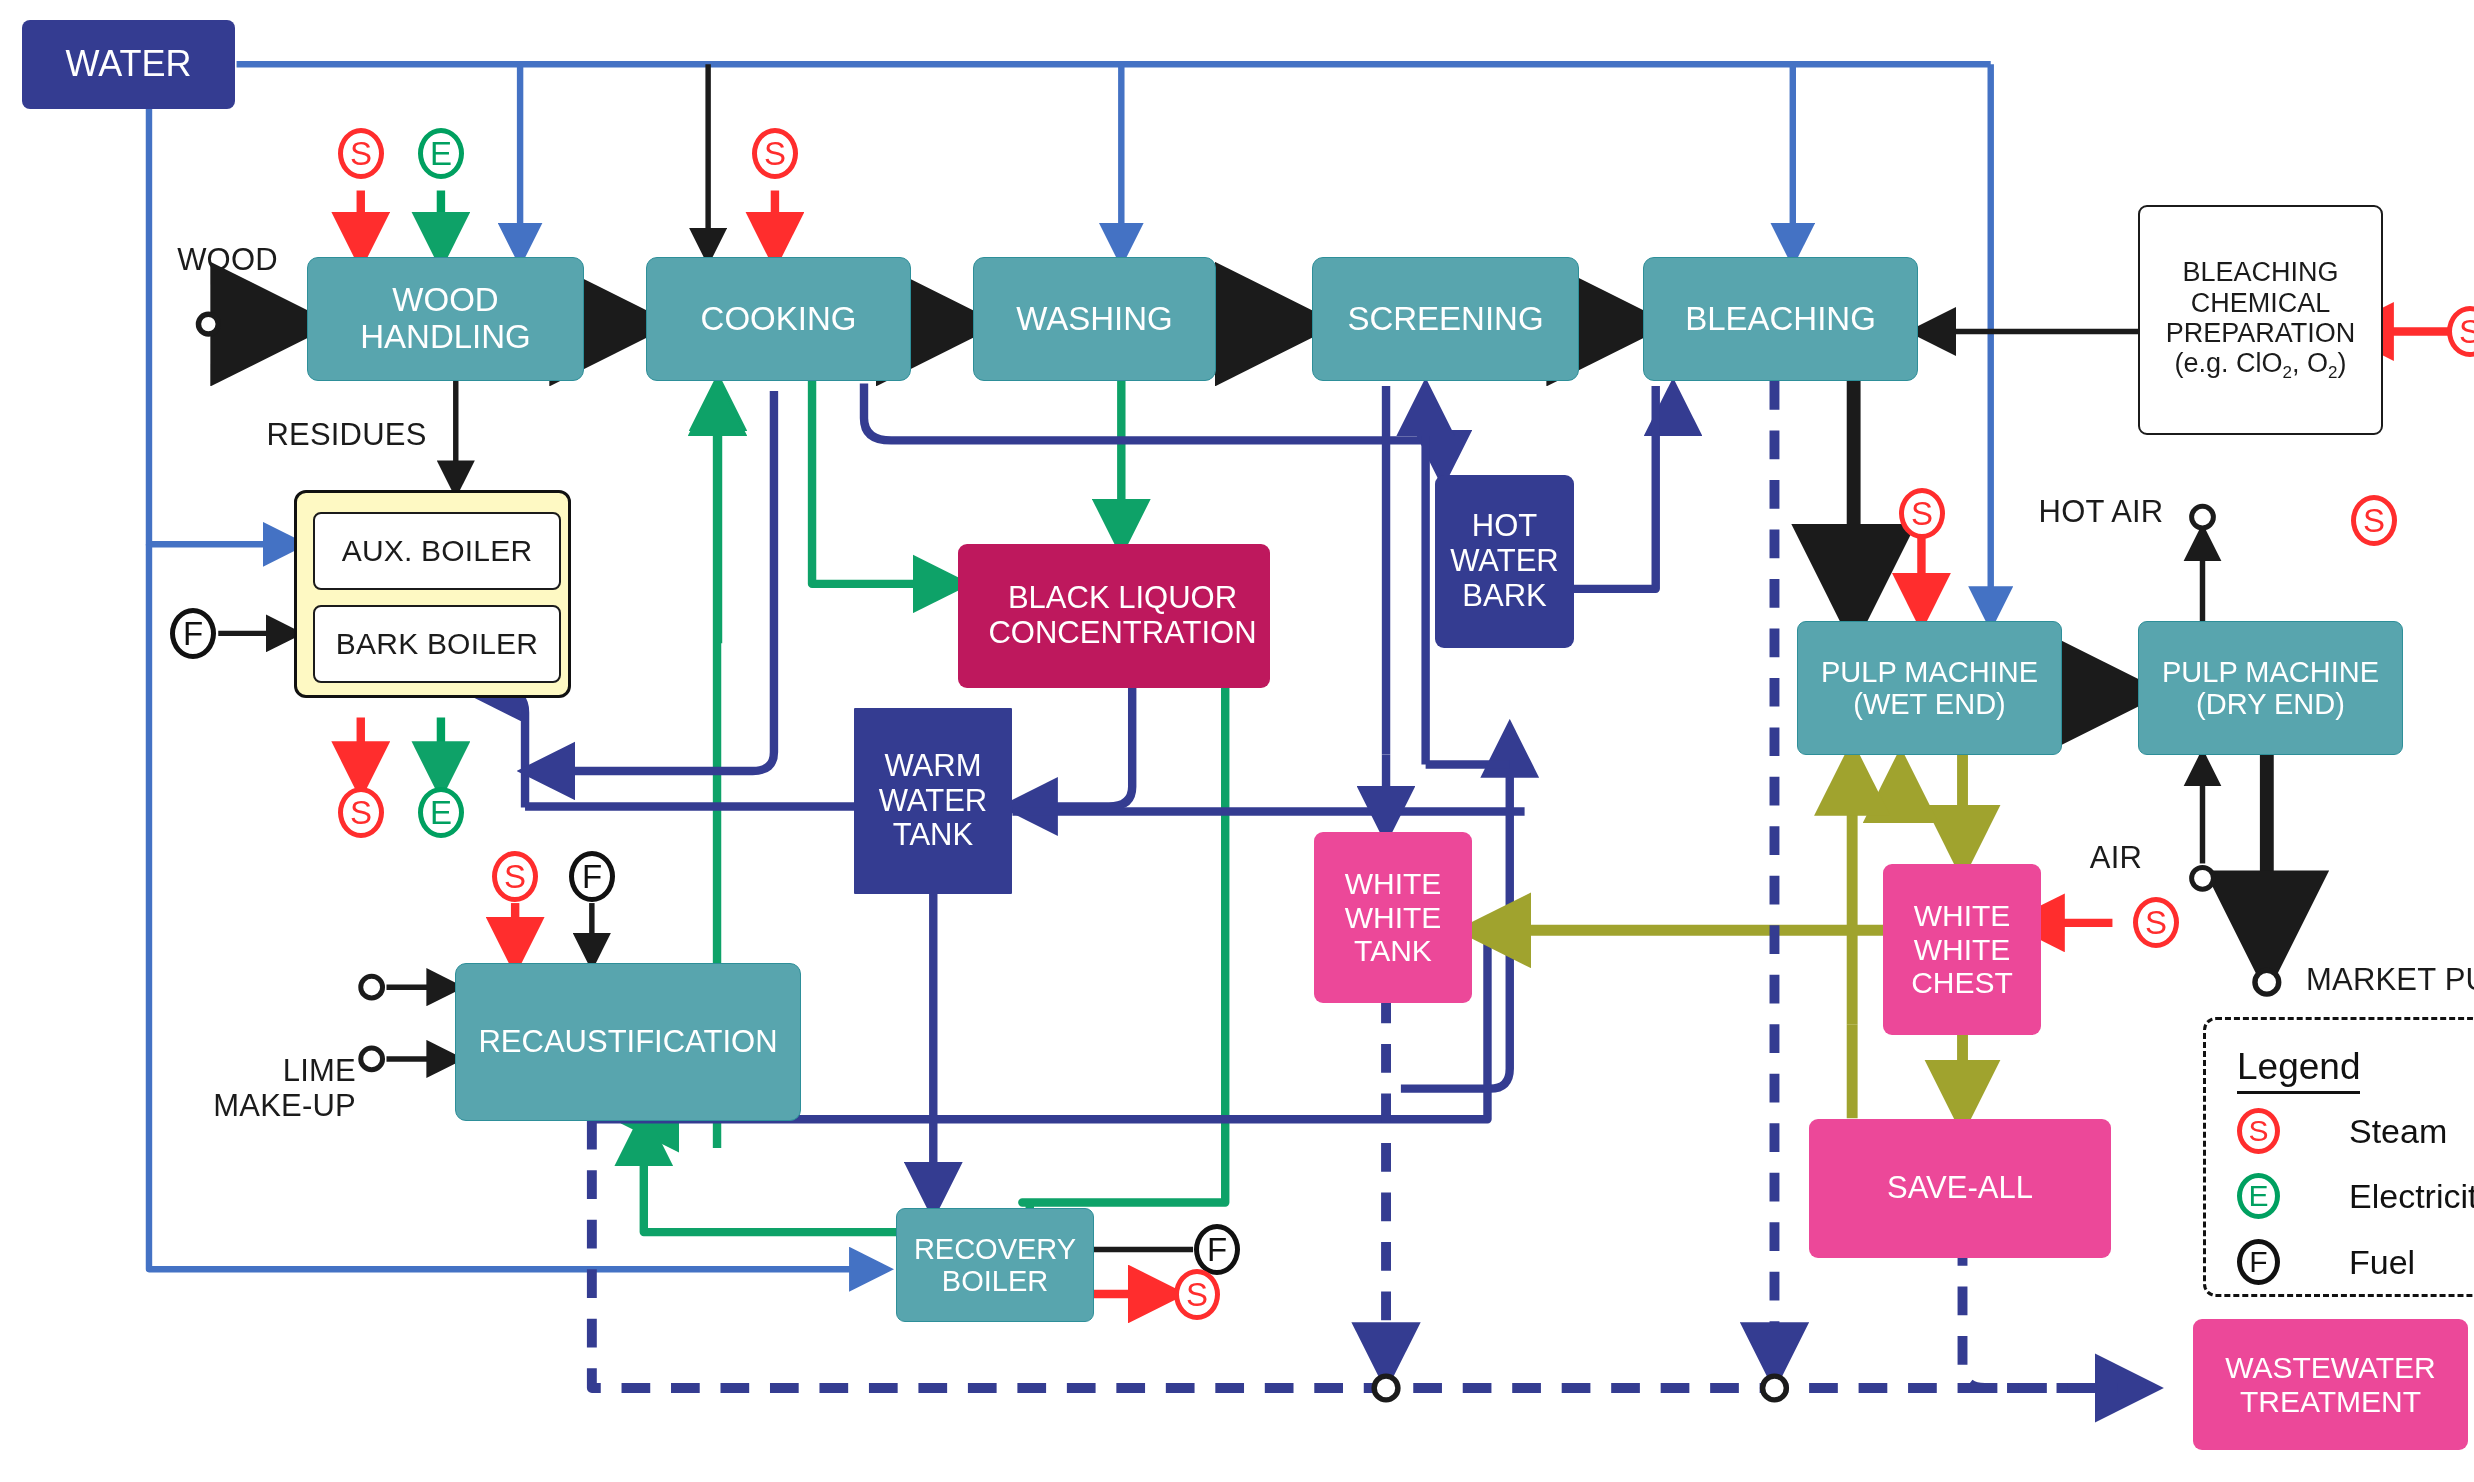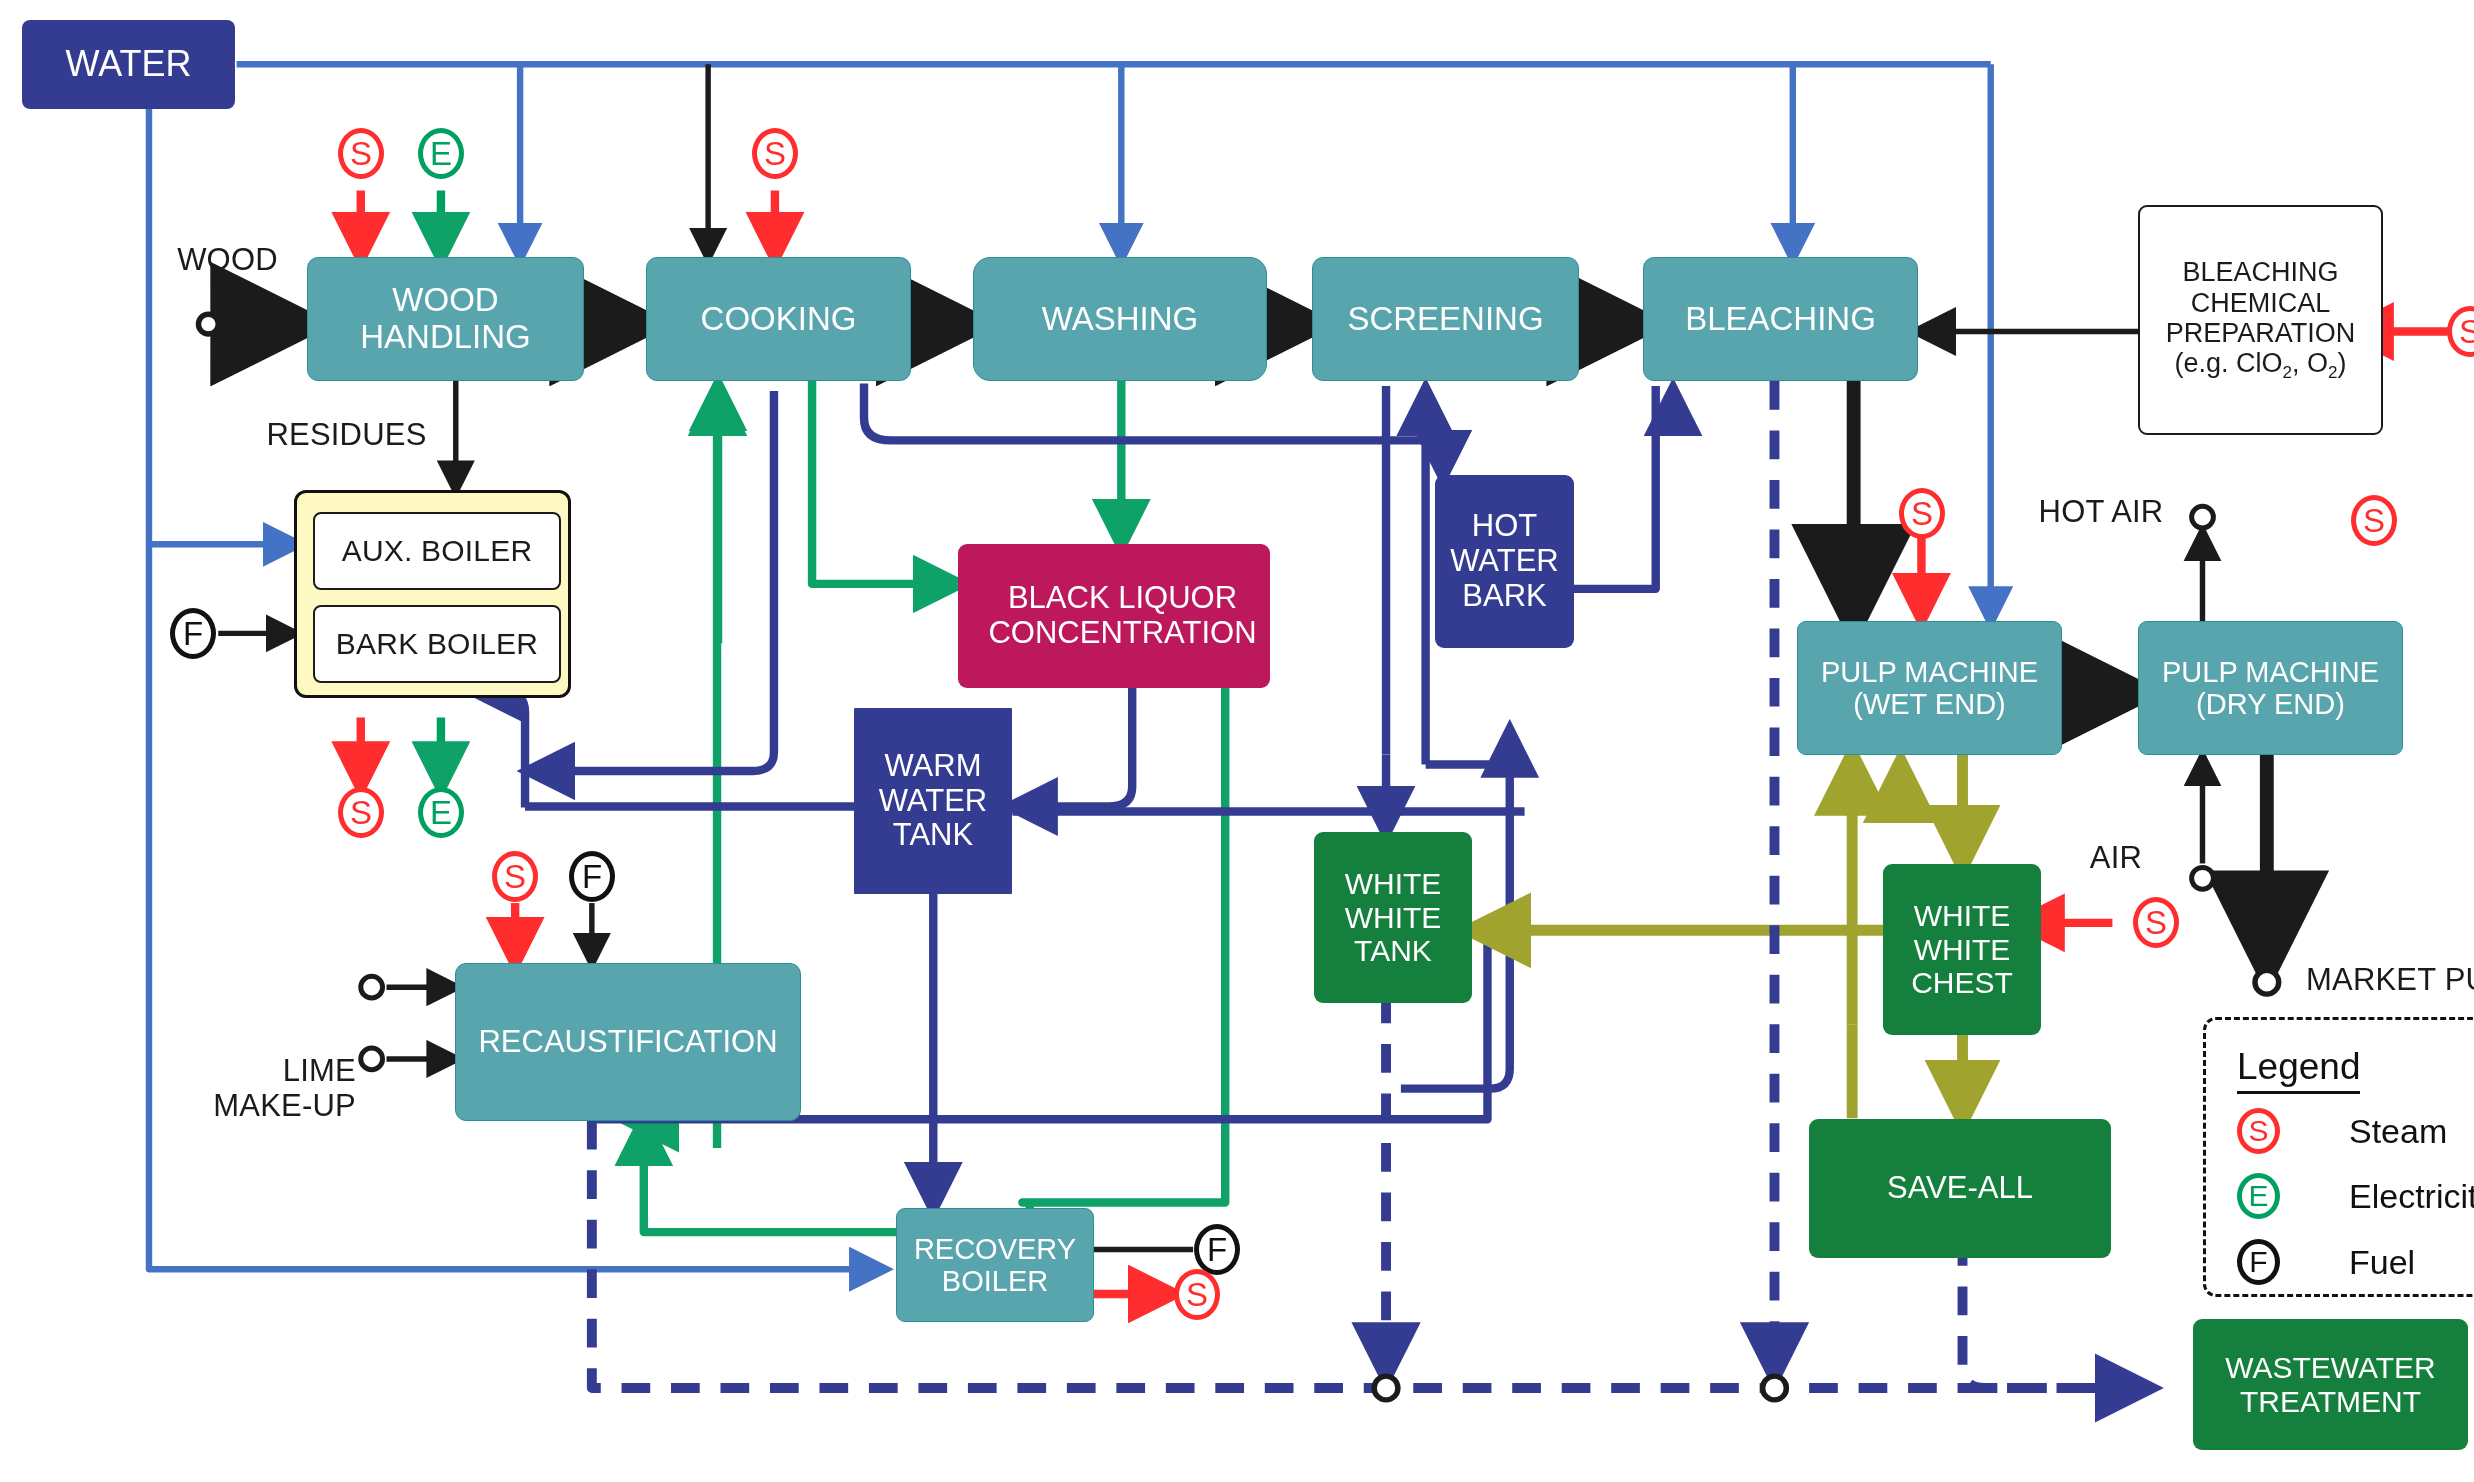--- a/index.html
+++ b/index.html
@@ -5,21 +5,21 @@
 <style>
   html,body{margin:0;padding:0;background:#ffffff;}
   body{font-family:"Liberation Sans", sans-serif;}
   #stage{position:relative;width:2541px;height:1482px;background:#fff;overflow:hidden;}
   svg.layer{position:absolute;left:0;top:0;width:2541px;height:1482px;}
   .node{position:absolute;border-radius:11px;display:flex;align-items:center;justify-content:center;text-align:center;color:#fff;line-height:1.12;box-sizing:border-box;}
   .node .lbl{display:block;padding:0 5px;}
   .teal{background:#58a5ae;border:1.5px solid #2e8f99;}
   .navy{background:#343c91;}
   .green{background:#be185d;padding-left:17px;}
-  .olive{background:#15803d;}
+  .olive{background:#ec4899;}
   .white{background:#ffffff;border:2.5px solid #1b1b1b;color:#1b1b1b;}
   .innerbox{position:absolute;background:#fff;border:2px solid #1b1b1b;border-radius:8px;color:#1b1b1b;display:flex;align-items:center;justify-content:center;font-size:30px;letter-spacing:0.2px;}
   .freelabel{position:absolute;color:#1b1b1b;font-size:31px;letter-spacing:0.2px;line-height:1.12;text-align:center;white-space:pre-line;}
   .freelabel.left{text-align:right;}
   .freelabel.lft{text-align:left;}
   .util{position:absolute;width:46px;height:51px;border-radius:50%;border:5.4px solid #000;background:#fff;display:flex;align-items:center;justify-content:center;font-size:33px;font-weight:400;box-sizing:border-box;}
   .util.s{border-color:#ff2d2d;color:#ff2d2d;}
   .util.e{border-color:#00a060;color:#00a060;}
   .util.f{border-color:#111;color:#111;}
   #legend{position:absolute;left:2203px;top:1017px;width:282px;height:280px;border:3px dashed #111;border-radius:13px;background:#fff;box-sizing:border-box;}
@@ -246,21 +246,21 @@
 
   <div class="node teal" style="left:307px;top:257px;width:277px;height:124px;font-size:33px;white-space:pre-line;">
     <span class="lbl">WOOD
 HANDLING</span>
   </div>
 
   <div class="node teal" style="left:646px;top:257px;width:265px;height:124px;font-size:33px;">
     <span class="lbl">COOKING</span>
   </div>
 
-  <div class="node teal" style="left:973px;top:257px;width:294px;height:124px;font-size:33px;border-radius:17px;">
+  <div class="node teal" style="left:973px;top:257px;width:243px;height:124px;font-size:33px;">
     <span class="lbl">WASHING</span>
   </div>
 
   <div class="node teal" style="left:1312px;top:257px;width:267px;height:124px;font-size:33px;">
     <span class="lbl">SCREENING</span>
   </div>
 
   <div class="node teal" style="left:1643px;top:257px;width:275px;height:124px;font-size:33px;">
     <span class="lbl">BLEACHING</span>
   </div>

